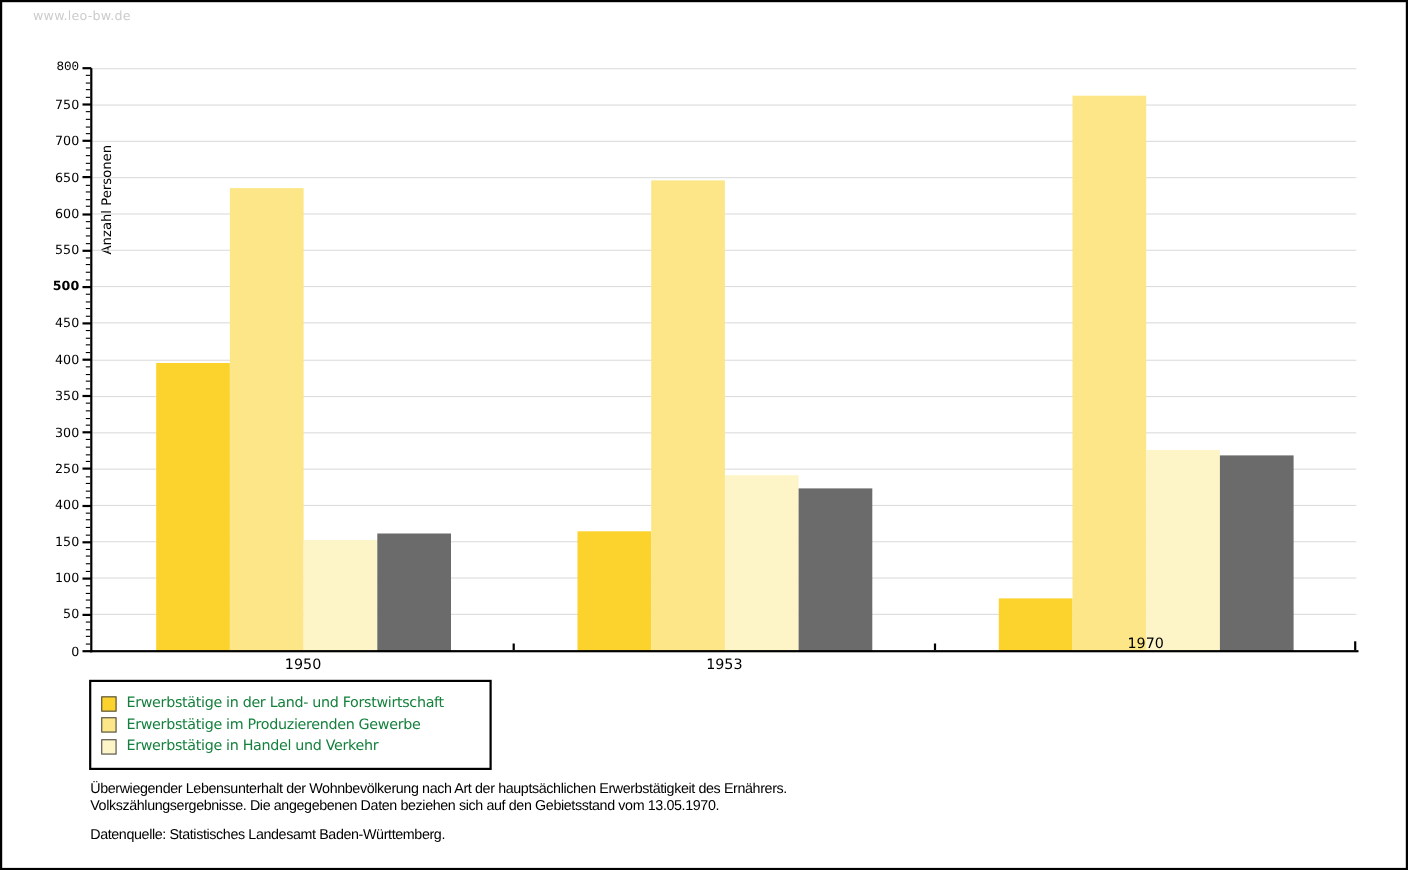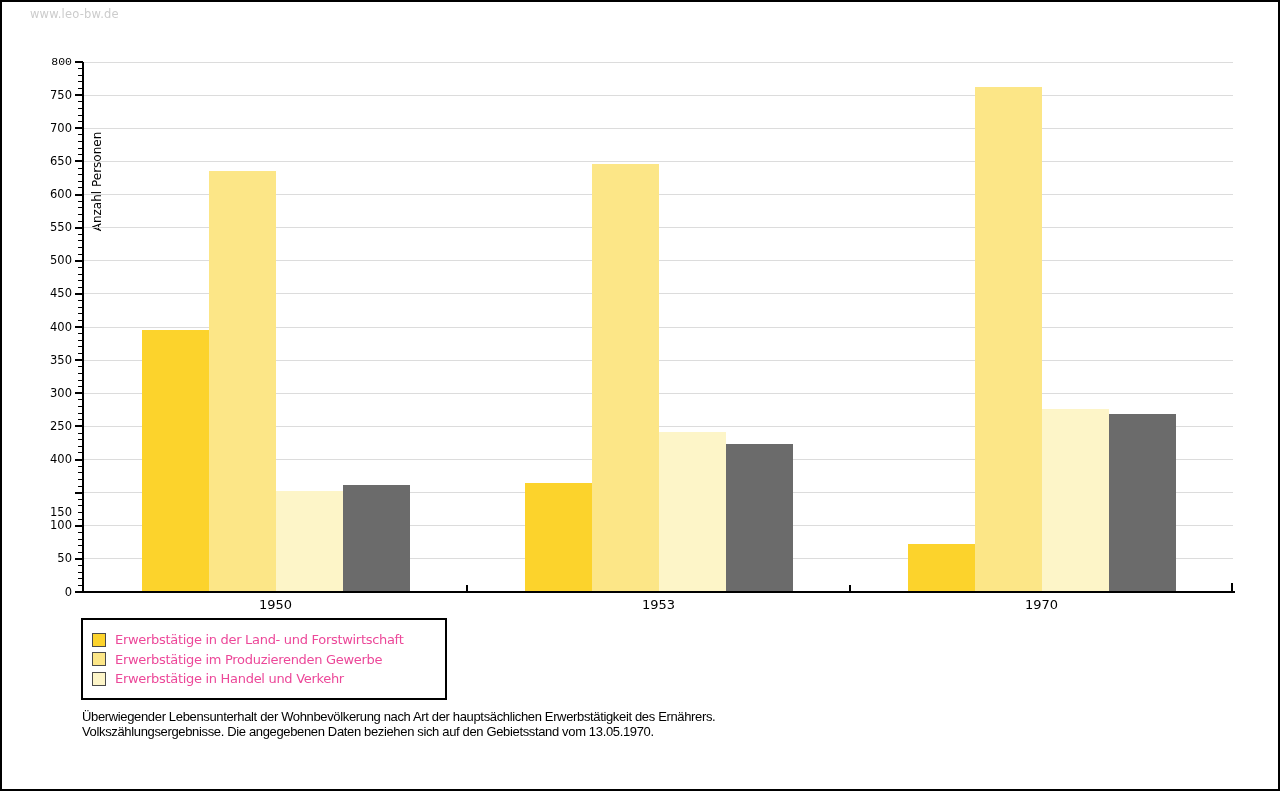--- a/index.html
+++ b/index.html
@@ -47,21 +47,21 @@
     border:2px solid #000000;background:#ffffff;
     box-sizing:border-box;
     display:flex;flex-direction:column;justify-content:center;
     padding-left:9px;
   }
   .legend-row{display:flex;align-items:center;height:19.5px;}
   .legend-swatch{
     width:12px;height:12px;border:1px solid #4a4a4a;flex:0 0 auto;
   }
   .legend-label{
-    margin-left:9px;font-size:13px;letter-spacing:-0.3px;color:#ec4899;white-space:nowrap;
+    margin-left:9px;font-size:13px;letter-spacing:-0.3px;color:#15803d;white-space:nowrap;
   }
   .footnotes{
     position:absolute;left:80px;top:708px;
     font-family:"Liberation Sans",sans-serif;
     font-size:13px;letter-spacing:-0.35px;line-height:14.5px;color:#000000;
   }
   .footnote-source{margin-top:13px;}
 </style>
 </head>
 <body>
@@ -102,21 +102,21 @@
         <div class="ytick-minor" style="top: 483.125px;"></div>
         <div class="ytick-minor" style="top: 476.5px;"></div>
         <div class="ytick-minor" style="top: 469.875px;"></div>
         <div class="ytick-major" style="top: 462.75px;"></div>
         <div class="ytick-label" style="top: 456.25px;">100</div>
         <div class="ytick-minor" style="top: 456.625px;"></div>
         <div class="ytick-minor" style="top: 450px;"></div>
         <div class="ytick-minor" style="top: 443.375px;"></div>
         <div class="ytick-minor" style="top: 436.75px;"></div>
         <div class="ytick-major" style="top: 429.625px;"></div>
-        <div class="ytick-label" style="top: 423.125px; margin-top: 20px;">150</div>
+        <div class="ytick-label" style="top: 423.125px;">150</div>
         <div class="ytick-minor" style="top: 423.5px;"></div>
         <div class="ytick-minor" style="top: 416.875px;"></div>
         <div class="ytick-minor" style="top: 410.25px;"></div>
         <div class="ytick-minor" style="top: 403.625px;"></div>
         <div class="ytick-major" style="top: 396.5px;"></div>
         <div class="ytick-label" style="top: 390px;">400</div>
         <div class="ytick-minor" style="top: 390.375px;"></div>
         <div class="ytick-minor" style="top: 383.75px;"></div>
         <div class="ytick-minor" style="top: 377.125px;"></div>
         <div class="ytick-minor" style="top: 370.5px;"></div>
@@ -144,21 +144,21 @@
         <div class="ytick-minor" style="top: 251.25px;"></div>
         <div class="ytick-minor" style="top: 244.625px;"></div>
         <div class="ytick-minor" style="top: 238px;"></div>
         <div class="ytick-major" style="top: 230.875px;"></div>
         <div class="ytick-label" style="top: 224.375px;">450</div>
         <div class="ytick-minor" style="top: 224.75px;"></div>
         <div class="ytick-minor" style="top: 218.125px;"></div>
         <div class="ytick-minor" style="top: 211.5px;"></div>
         <div class="ytick-minor" style="top: 204.875px;"></div>
         <div class="ytick-major" style="top: 197.75px;"></div>
-        <div class="ytick-label" style="top: 191.25px;">500</div>
+        <div class="ytick-label" style="top: 191.25px; font-weight: bold;">500</div>
         <div class="ytick-minor" style="top: 191.625px;"></div>
         <div class="ytick-minor" style="top: 185px;"></div>
         <div class="ytick-minor" style="top: 178.375px;"></div>
         <div class="ytick-minor" style="top: 171.75px;"></div>
         <div class="ytick-major" style="top: 164.625px;"></div>
         <div class="ytick-label" style="top: 158.125px;">550</div>
         <div class="ytick-minor" style="top: 158.5px;"></div>
         <div class="ytick-minor" style="top: 151.875px;"></div>
         <div class="ytick-minor" style="top: 145.25px;"></div>
         <div class="ytick-minor" style="top: 138.625px;"></div>
@@ -206,21 +206,21 @@
     <div class="y-axis-line"></div>
     <div class="x-axis-line"></div>
     <div id="xtick-layer">
         <div class="xtick" style="left: 382px; top: 523px; height: 6px;"></div>
         <div class="xtick" style="left: 765px; top: 523px; height: 6px;"></div>
         <div class="xtick" style="left: 1147px; top: 521px; height: 8px;"></div>
       </div>
     <div id="xlabel-layer">
         <div class="xcat-label" style="left: 131.5px; top: 535px;">1950</div>
         <div class="xcat-label" style="left: 514.5px; top: 535px;">1953</div>
-        <div class="xcat-label" style="left: 897.5px; top: 535px;">1970</div>
+        <div class="xcat-label" style="left: 897.5px; top: 516px;">1970</div>
       </div>
   </div>
 
   <div class="legend" id="legend-box">
       <div class="legend-row">
         <div class="legend-swatch" style="background: rgb(252, 211, 44); border-color: rgb(74, 74, 74);"></div>
         <span class="legend-label">Erwerbstätige in der Land- und Forstwirtschaft</span>
       </div>
       <div class="legend-row">
         <div class="legend-swatch" style="background: rgb(252, 230, 135); border-color: rgb(74, 74, 74);"></div>
@@ -228,14 +228,15 @@
       </div>
       <div class="legend-row">
         <div class="legend-swatch" style="background: rgb(253, 245, 200); border-color: rgb(74, 74, 74);"></div>
         <span class="legend-label">Erwerbstätige in Handel und Verkehr</span>
       </div>
     </div>
 
   <div class="footnotes">
     <div>Überwiegender Lebensunterhalt der Wohnbevölkerung nach Art der hauptsächlichen Erwerbstätigkeit des Ernährers.</div>
     <div>Volkszählungsergebnisse. Die angegebenen Daten beziehen sich auf den Gebietsstand vom 13.05.1970.</div>
+    <div class="footnote-source">Datenquelle: Statistisches Landesamt Baden-Württemberg.</div>
   </div>
 </div>
 
 </body></html>

